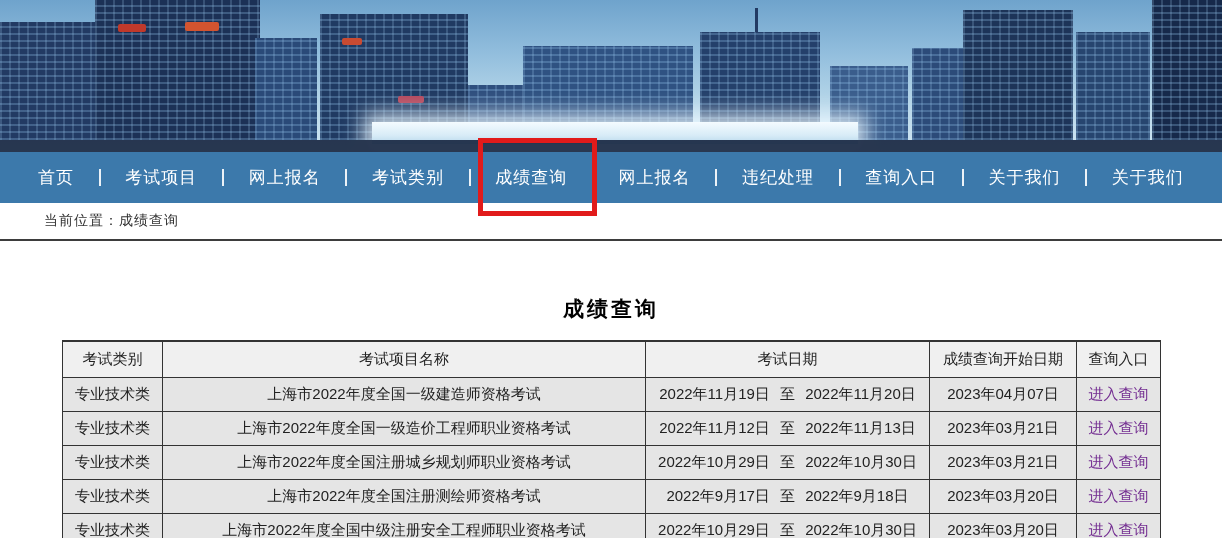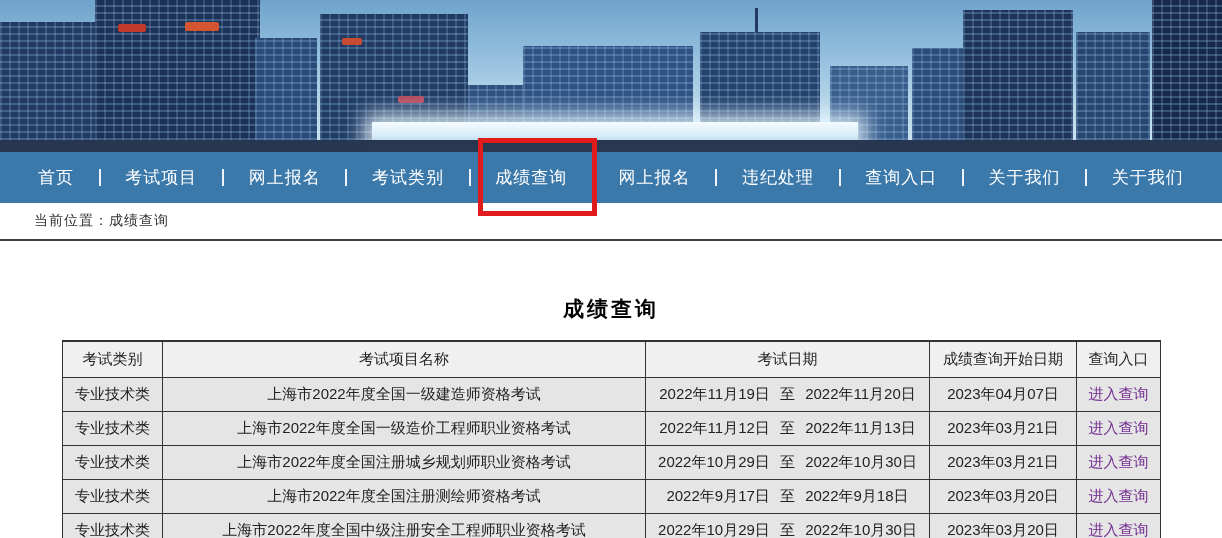--- a/index.html
+++ b/index.html
@@ -46,21 +46,21 @@
   .nav { display:flex; align-items:center; justify-content:space-between;
          height:51px; padding:0 38px; background:#3c79ab; }
   .nav-item { color:#fff; font-size:17px; letter-spacing:1px; cursor:pointer; white-space:nowrap; }
   .nav-sep { width:2px; height:17px; background:rgba(255,255,255,.9); }
 
   
   .highlight-box { position:absolute; left:478px; top:138px; width:119px; height:78px;
                    border:5px solid #e11b1b; z-index:20; pointer-events:none; }
 
   
-  .breadcrumb-bar { height:38px; display:flex; align-items:center; padding-left:34px;
+  .breadcrumb-bar { height:38px; display:flex; align-items:center; padding-left:44px;
                     border-bottom:2px solid #3d3d3d; }
   .breadcrumb { font-size:14px; color:#333; letter-spacing:1px; }
 
   
   .page-title { margin-top:54px; text-align:center; font-size:21px; font-weight:bold;
                 color:#000; letter-spacing:3px; }
   table.results { margin:17px 0 0 62px; width:1098px; border-collapse:collapse;
                   border:1px solid #333; border-top:2px solid #333; table-layout:fixed; }
   table.results th, table.results td { border:1px solid #333; text-align:center;
                   font-size:15px; color:#222; }

